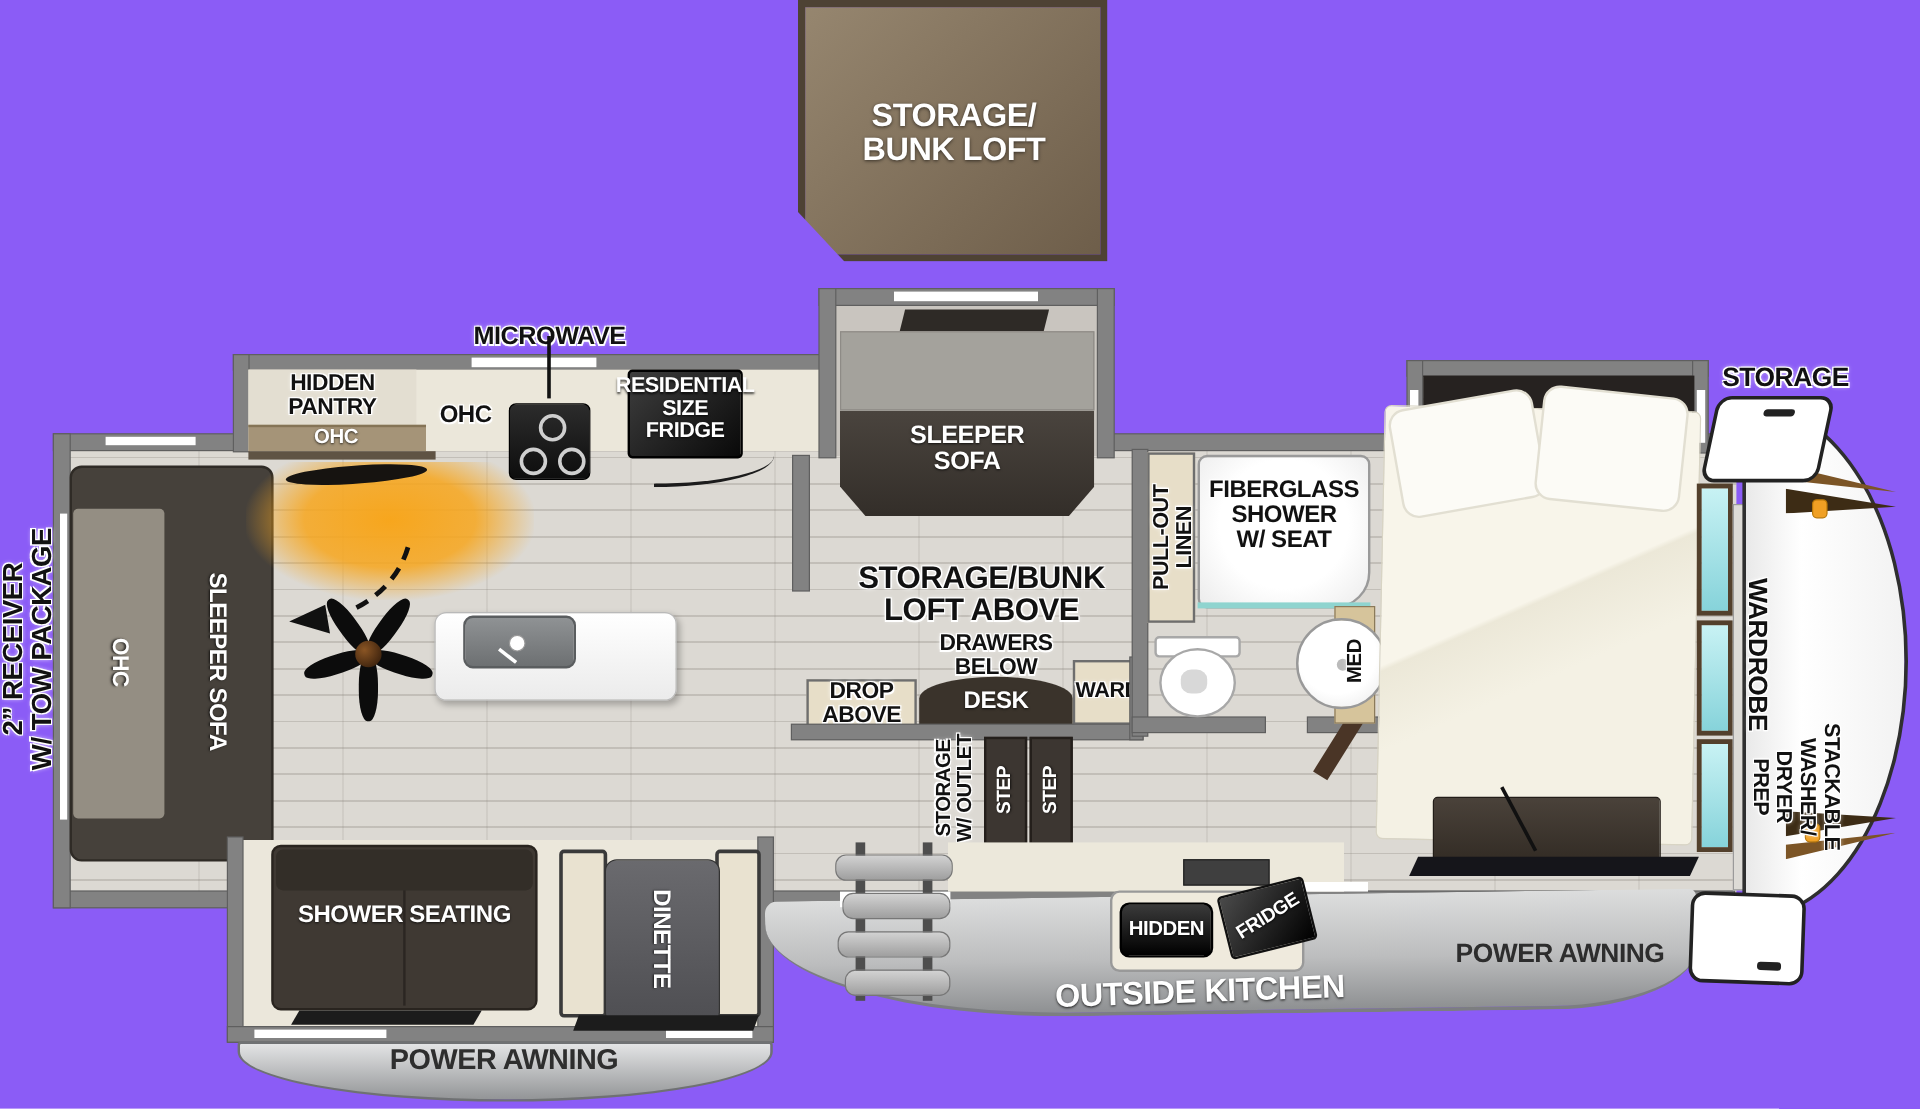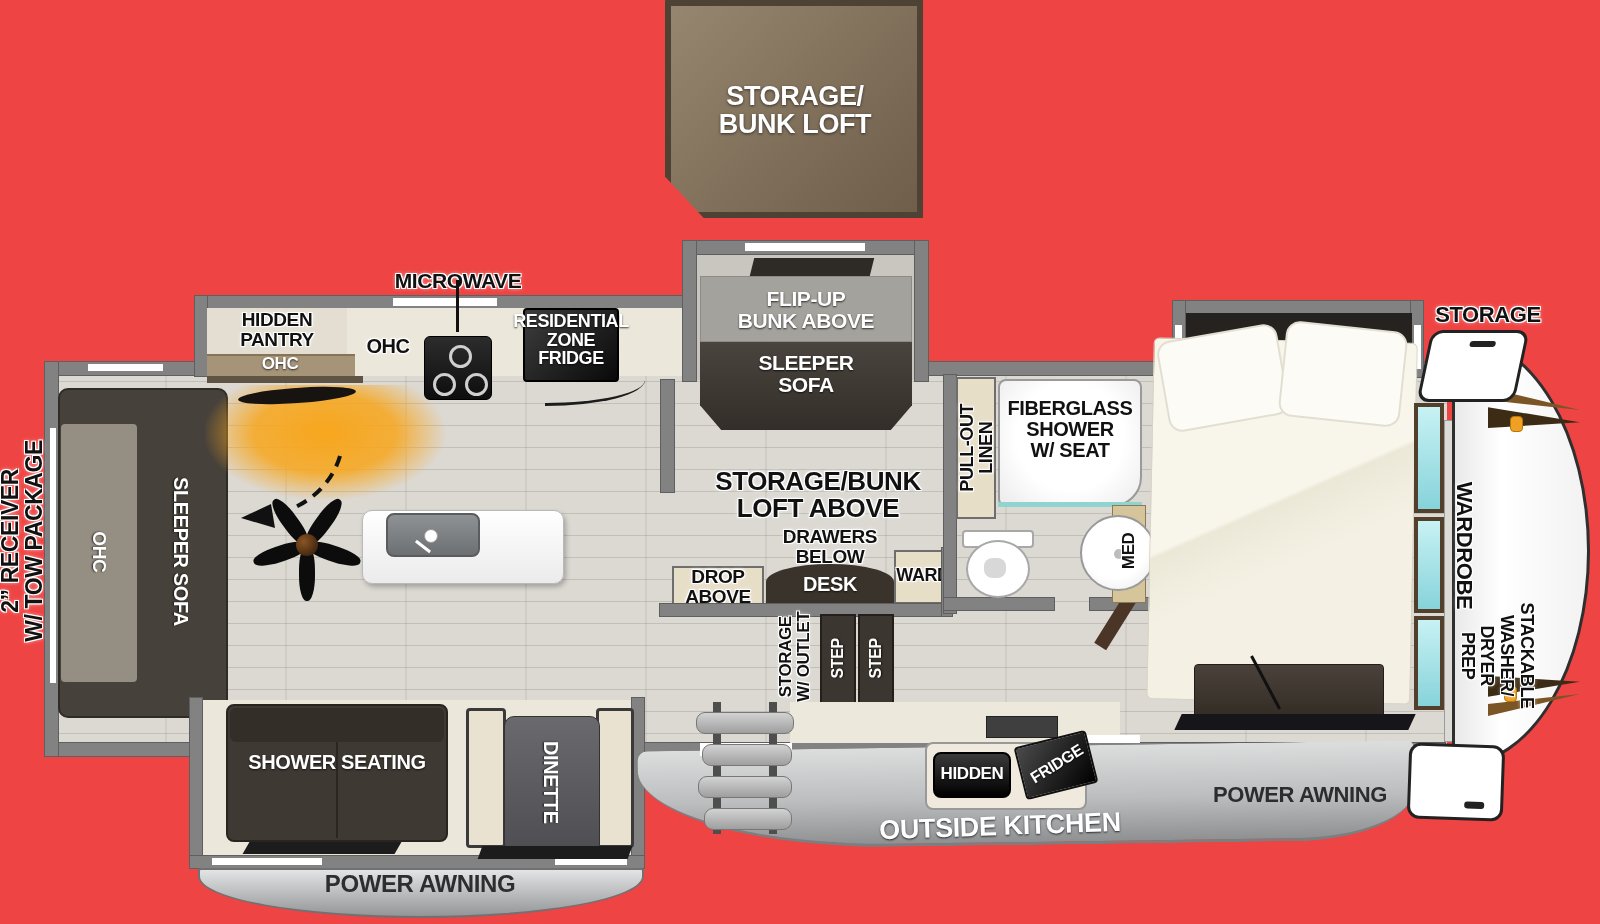--- a/index.html
+++ b/index.html
@@ -1,16 +1,16 @@
 <!DOCTYPE html>
 <html><head>
 <meta charset="utf-8">
 <style>
   html,body{margin:0;padding:0;background:#fff;overflow:hidden;}
-  #plan{position:relative;width:1600px;height:924px;background:#ef4444;
+  #plan{position:relative;width:1600px;height:924px;background:#8b5cf6;
         font-family:"Liberation Sans",sans-serif;}
   .abs{position:absolute;}
   .lbl{position:absolute;font-weight:700;color:#111;text-align:center;
        white-space:pre-line;line-height:1.04;letter-spacing:-0.4px;
        text-shadow:-1px -1px 0 #fff,1px -1px 0 #fff,-1px 1px 0 #fff,1px 1px 0 #fff,0 0 4px #fff;}
   .wlbl{color:#fff;text-shadow:0 1px 2px rgba(0,0,0,.75);}
   .rot90{transform:rotate(90deg);}
   .rotn90{transform:rotate(-90deg);}
   .floor{background-color:#dcd9d3;
     background-image:
@@ -89,36 +89,34 @@
   <div class="abs" style="left:424px;top:336px;width:66px;height:62px;background:linear-gradient(#2c2c2c,#0d0d0d);border:1px solid #000;border-radius:6px;">
     <div class="abs" style="left:24px;top:8px;width:17px;height:17px;border:3px solid #cfcfcf;border-radius:50%;"></div>
     <div class="abs" style="left:8px;top:36px;width:17px;height:17px;border:3px solid #cfcfcf;border-radius:50%;"></div>
     <div class="abs" style="left:40px;top:36px;width:17px;height:17px;border:3px solid #cfcfcf;border-radius:50%;"></div>
   </div>
 
   <div class="abs" style="left:523px;top:308px;width:96px;height:74px;background:linear-gradient(135deg,#3e3e3e,#090909);
               border:2px solid #000;border-radius:4px;box-sizing:border-box;"></div>
   <div class="abs" style="left:545px;top:380px;width:100px;height:23px;border-bottom:3px solid #1c1c1c;border-radius:0 0 100% 0;"></div>
   <div class="lbl wlbl" style="left:495px;top:312px;width:152px;font-size:18px;">RESIDENTIAL
-ZONE
+SIZE
 FRIDGE</div>
   <div class="lbl" style="left:388px;top:270px;width:140px;font-size:21px;">MICROWAVE</div>
   <div class="abs" style="left:456px;top:280px;width:3px;height:52px;background:#111;"></div>
 
   <div class="abs wall" style="left:661px;top:380px;width:13px;height:112px;"></div>
 
   <div class="abs" style="left:696px;top:254px;width:219px;height:126px;background:#c9c5bf;"></div>
   <div class="abs wall" style="left:683px;top:241px;width:245px;height:13px;"></div>
   <div class="abs wall" style="left:683px;top:241px;width:13px;height:140px;"></div>
   <div class="abs wall" style="left:915px;top:241px;width:13px;height:140px;"></div>
   <div class="abs whitemark" style="left:745px;top:243px;width:120px;height:8px;"></div>
   <div class="abs" style="left:752px;top:258px;width:120px;height:18px;background:#2e2a26;transform:skewX(-14deg);"></div>
   <div class="abs" style="left:700px;top:276px;width:212px;height:66px;background:rgba(162,159,154,.94);border:1px solid #8e8b86;box-sizing:border-box;"></div>
-  <div class="lbl wlbl" style="left:706px;top:288px;width:200px;font-size:21px;">FLIP-UP
-BUNK ABOVE</div>
   <div class="abs" style="left:700px;top:342px;width:212px;height:88px;background:linear-gradient(#4a443e,#332e29);
               border-radius:0 0 16px 16px;clip-path:polygon(0 0,100% 0,100% 72%,90% 100%,10% 100%,0 72%);"></div>
   <div class="lbl" style="left:700px;top:468px;width:236px;font-size:26px;">STORAGE/BUNK
 LOFT ABOVE</div>
 
   <div class="lbl wlbl" style="left:706px;top:352px;width:200px;font-size:21px;">SLEEPER
 SOFA</div>
 
   <div class="lbl" style="left:770px;top:527px;width:120px;font-size:19px;">DRAWERS
 BELOW</div>

